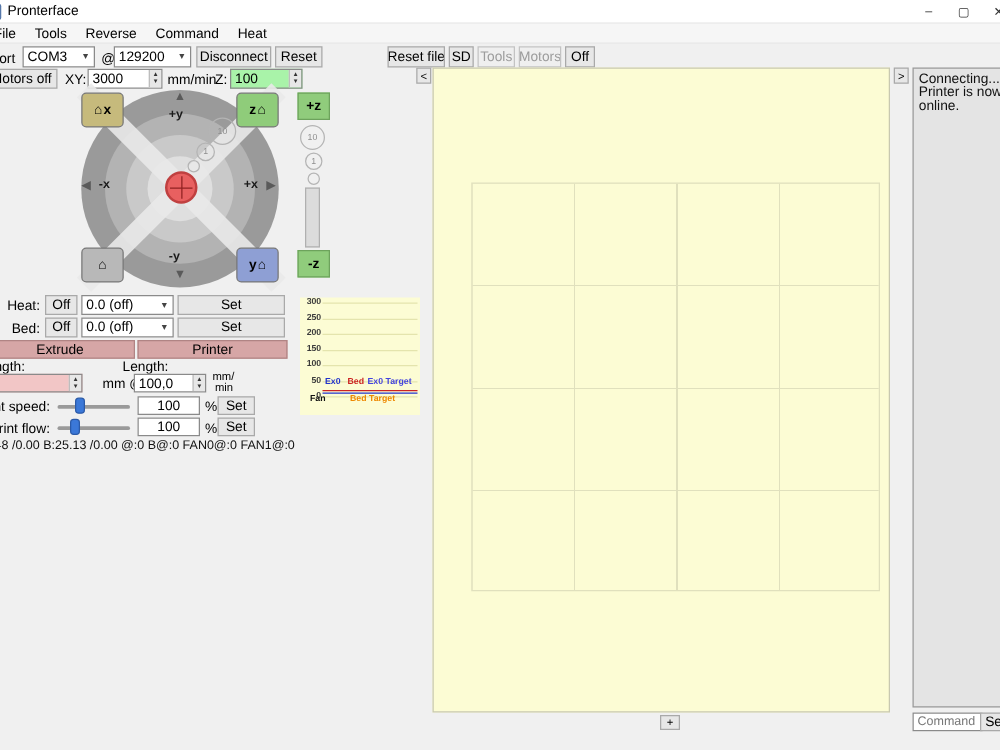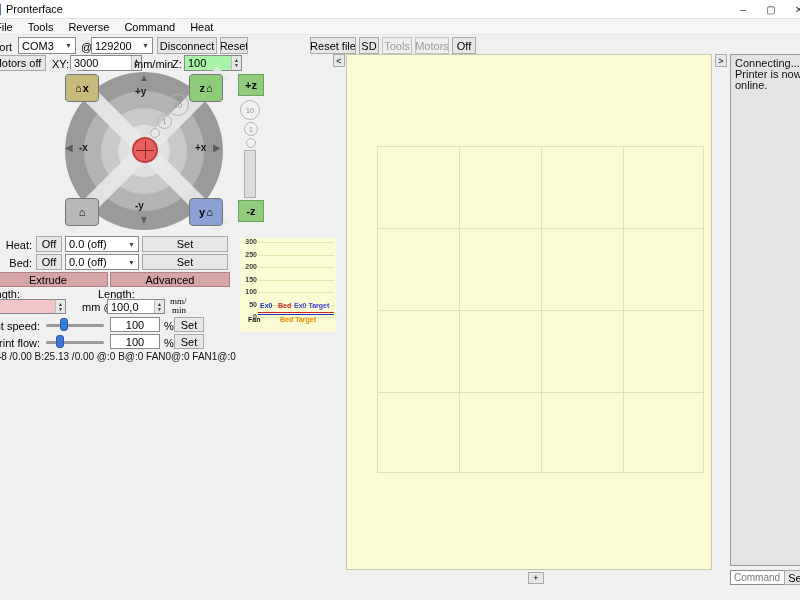--- a/index.html
+++ b/index.html
@@ -37,21 +37,21 @@
   .graph { position:absolute; left:254px; top:238px; width:96px; height:94px; background:#fcfcd4; overflow:hidden; }
   .tick { position:absolute; left:0; width:17px; text-align:right; font-size:7px; font-weight:bold; color:#3a3a3a; }
   .gline { position:absolute; left:18px; width:76px; height:1px; background:#e4e4ad; }
   .tline { position:absolute; left:18px; width:76px; height:1px; }
   .leg { position:absolute; font-size:7px; font-weight:bold; white-space:nowrap; }
   .viewer { position:absolute; left:360px; top:54px; width:366px; height:516px; background:#fcfcd4; border:1px solid #c8c8b0; }
   .bedgrid { position:absolute; left:30px; top:91px; width:327px; height:327px; border:1px solid #e0e0bd;
     background-image:
       repeating-linear-gradient(to right, transparent 0 81px, #e0e0bd 81px 82px),
       repeating-linear-gradient(to bottom, transparent 0 81px, #e0e0bd 81px 82px); }
-  .mini { font-size:9px;font-family:Liberation Serif, serif; }
+  .mini { font-size:9px; }
   .log { position:absolute; left:744px; top:54px; width:132px; height:512px; background:#e4e4e4; border:1px solid #9a9a9a; padding:3px 4px; font-size:11px; line-height:11px; color:#111; }
   .cmd-input { position:absolute; left:744px; top:570px; width:56px; height:15px; border:1px solid #8a8a8a; background:#fff; font-family:"Liberation Sans", sans-serif; font-size:10px; padding:0 3px; }
   .cmd-input::placeholder { color:#777; }
   .redc { position:absolute; left:69px; top:65px; width:26px; height:26px; border-radius:50%; background:#e86060; border:2px solid #c04040; z-index:6; }
   .redc .ch { position:absolute; background:#902020; }
   .status { position:absolute; left:-12px; top:351px; font-size:10px; white-space:nowrap; color:#111; }
 </style>
 </head>
 <body>
 
@@ -77,31 +77,31 @@
   <div class="combo" style="left:32px; top:37px; width:58px; height:17px;">
     <span>COM3</span>
     <span class="arr">▼</span>
   </div>
   <span class="lbl" style="left:95px; top:41px;">@</span>
   <div class="combo" style="left:105px; top:37px; width:62px; height:17px;">
     <span>129200</span>
     <span class="arr">▼</span>
   </div>
   <div class="btn" style="left:171px; top:37px; width:60px; height:17px;">Disconnect</div>
-  <div class="btn" style="left:234px; top:37px; width:28px; height:17px;">Reset</div>
+  <div class="btn" style="left:234px; top:37px; width:38px; height:17px;">Reset</div>
 
   <div class="btn" style="left:324px; top:37px; width:46px; height:17px;">Reset file</div>
   <div class="btn" style="left:373px; top:37px; width:20px; height:17px;">SD</div>
   <div class="btn disabled" style="left:396px; top:37px; width:30px; height:17px;">Tools</div>
   <div class="btn disabled" style="left:429px; top:37px; width:34px; height:17px;">Motors</div>
   <div class="btn" style="left:466px; top:37px; width:24px; height:17px;">Off</div>
 
   <div class="btn" style="left:2px; top:55px; width:58px; height:16px;">Motors off</div>
   <span class="lbl" style="left:66px; top:58px;">XY:</span>
-  <div class="spin" style="left:84px; top:55px; width:72px; height:16px;">
+  <div class="spin" style="left:84px; top:55px; width:60px; height:16px;">
     <span>3000</span>
     <span class="arrows">
         <span>▲</span>
         <span>▼</span>
       </span>
   </div>
   <span class="lbl" style="left:148px; top:58px;">mm/min</span>
   <span class="lbl" style="left:186px; top:58px;">Z:</span>
   <div class="spin greenbg" style="left:198px; top:55px; width:58px; height:16px;">
     <span>100</span>
@@ -171,21 +171,21 @@
 
   <span class="lbl r" style="left:8px; top:257px; width:38px;">Bed:</span>
   <div class="btn" style="left:50px; top:254px; width:26px; height:16px;">Off</div>
   <div class="combo" style="left:79px; top:254px; width:74px; height:16px;">
     <span>0.0 (off)</span>
     <span class="arr">▼</span>
   </div>
   <div class="btn" style="left:156px; top:254px; width:86px; height:16px;">Set</div>
 
   <div class="btn pink" style="left:2px; top:272px; width:120px; height:15px;">Extrude</div>
-  <div class="btn pink" style="left:124px; top:272px; width:120px; height:15px;">Advanced</div>
+  <div class="btn pink" style="left:124px; top:272px; width:120px; height:15px;">Printer</div>
 
   <span class="lbl r" style="left:-12px; top:288px; width:46px;">Length:</span>
   <span class="lbl" style="left:112px; top:288px;">Length:</span>
   <div class="spin pinkbg" style="left:2px; top:299px; width:78px; height:15px;">
     <span></span>
     <span class="arrows">
         <span>▲</span>
         <span>▼</span>
       </span>
   </div>

